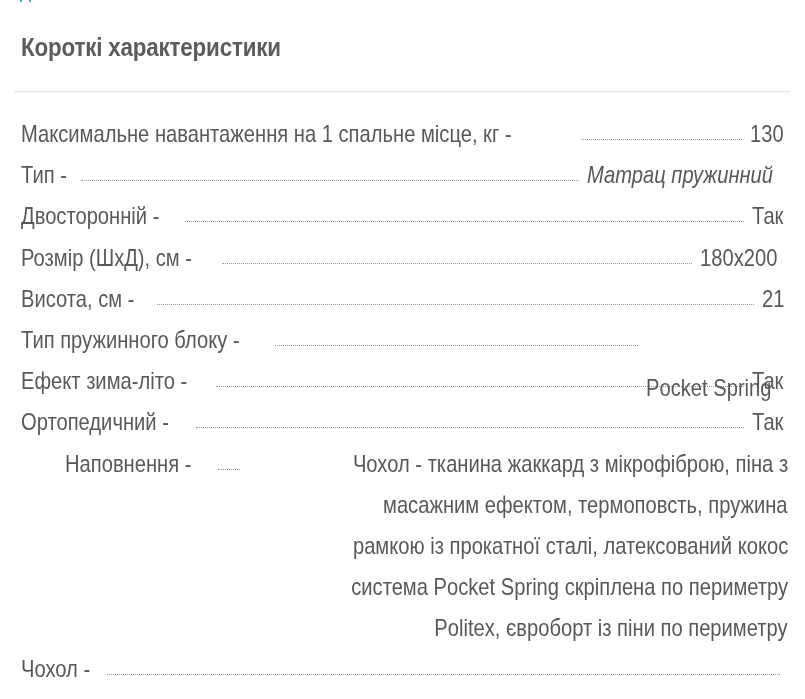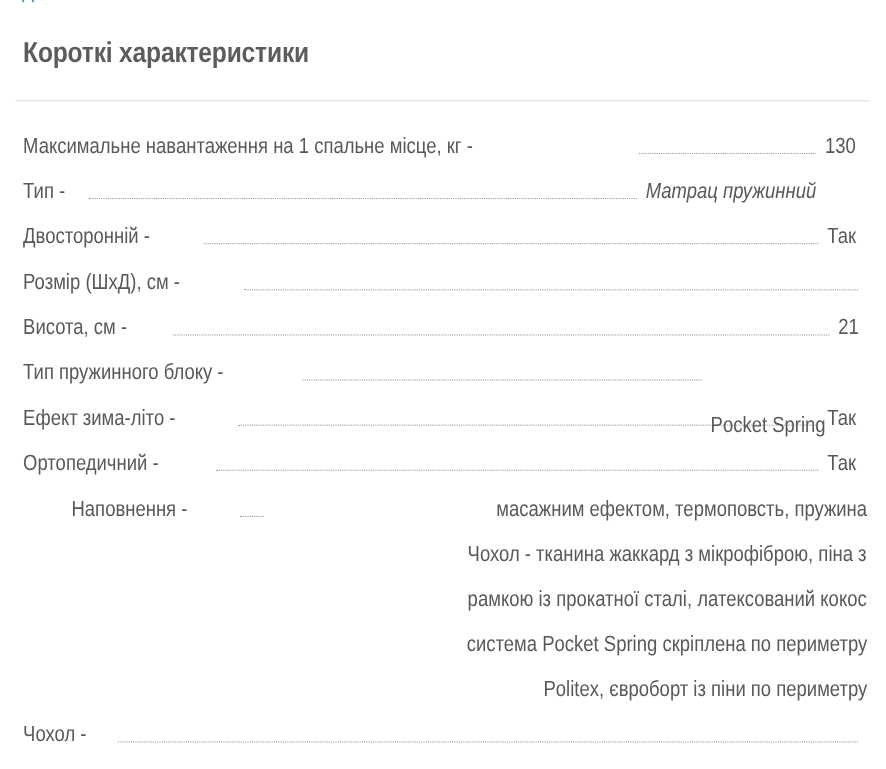--- a/index.html
+++ b/index.html
@@ -54,21 +54,21 @@
   .specs {
     position: absolute;
     left: 21px;
     right: 17px;
     top: 113px;
   }
   .spec-row {
     display: flex;
     align-items: flex-start;
     height: 41.2px;
-    font-size: 20px;
+    font-size: 24px;
     line-height: 41.2px;
   }
   .spec-row.multi {
     height: auto;
     margin-left: 44px;
   }
   .label, .value {
     white-space: nowrap;
     flex: 0 0 auto;
     display: inline-block;
@@ -129,20 +129,21 @@
 
   <div class="spec-row">
     <span class="label" style="width: 156px;"><span class="cond">Двосторонній -</span></span>
     <span class="leader" style=""></span>
     <span class="value" style="width: 36px;"><span class="cond" style="transform-origin: left center;">Так</span></span>
   </div>
 
   <div class="spec-row">
     <span class="label" style="width: 193px;"><span class="cond">Розмір (ШхД), см -</span></span>
     <span class="leader" style=""></span>
+    <span class="value" style="width: 88px;"><span class="cond" style="transform-origin: left center;">180x200</span></span>
   </div>
 
   <div class="spec-row">
     <span class="label" style="width: 128px;"><span class="cond">Висота, см -</span></span>
     <span class="leader" style=""></span>
     <span class="value" style="width: 26px;"><span class="cond" style="transform-origin: left center;">21</span></span>
   </div>
 
   <div class="spec-row">
     <span class="label" style="width: 246px;"><span class="cond">Тип пружинного блоку -</span></span>
@@ -159,22 +160,22 @@
   <div class="spec-row">
     <span class="label" style="width: 167px;"><span class="cond">Ортопедичний -</span></span>
     <span class="leader" style=""></span>
     <span class="value" style="width: 36px;"><span class="cond" style="transform-origin: left center;">Так</span></span>
   </div>
 
   <div class="spec-row multi">
     <span class="label" style="width: 143px;"><span class="cond">Наповнення -</span></span>
     <span class="leader short" style=""></span>
     <span class="value-multi" style="flex:1 1 auto;">
+      <span class="line"><span class="cond" style="transform-origin: right center;">Чохол - тканина жаккард з мікрофіброю, піна з</span></span>
       <span class="line"><span class="cond" style="transform-origin: right center;">масажним ефектом, термоповсть, пружина</span></span>
-      <span class="line"><span class="cond" style="transform-origin: right center;">Чохол - тканина жаккард з мікрофіброю, піна з</span></span>
       <span class="line"><span class="cond" style="transform-origin: right center;">рамкою із прокатної сталі, латексований кокос</span></span>
       <span class="line"><span class="cond" style="transform-origin: right center;">система Pocket Spring скріплена по периметру</span></span>
       <span class="line"><span class="cond" style="transform-origin: right center;">Politex, євроборт із піни по периметру</span></span>
     </span>
   </div>
 
   <div class="spec-row">
     <span class="label" style="width: 78px;"><span class="cond">Чохол -</span></span>
     <span class="leader" style=""></span>
   </div>

